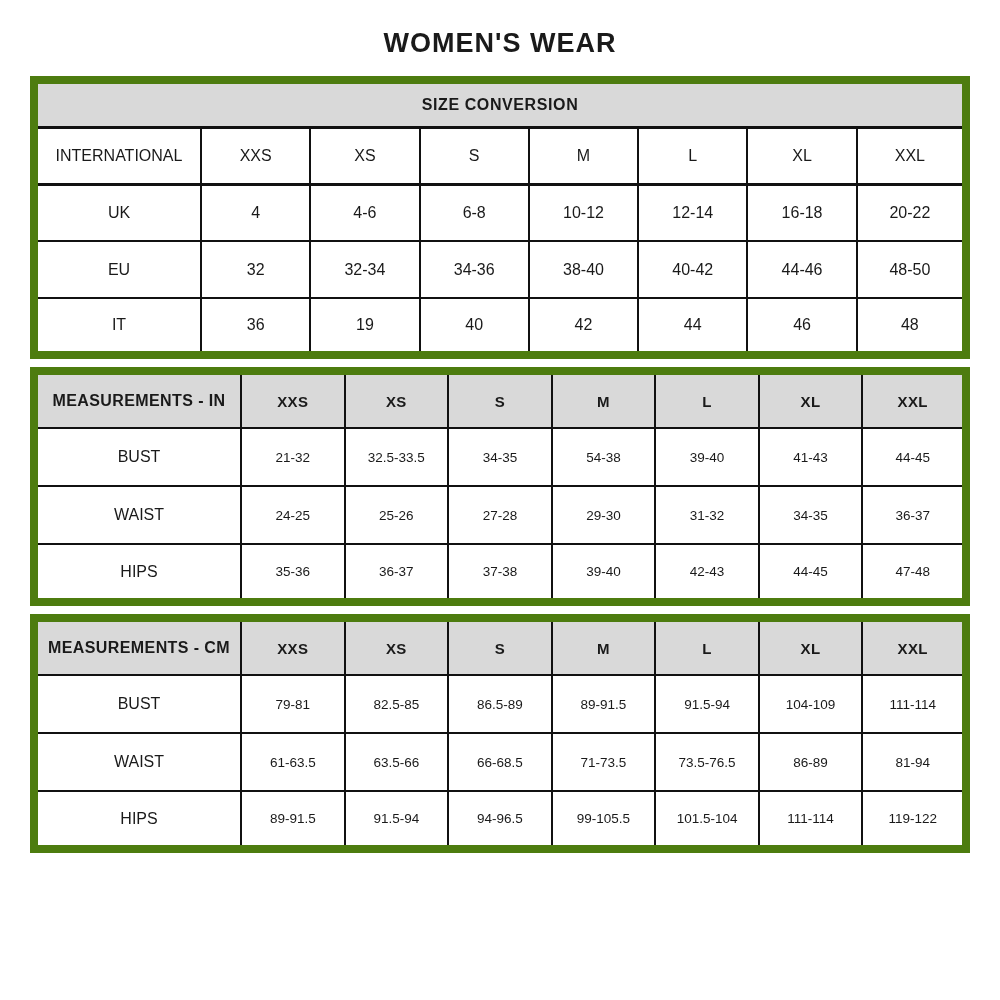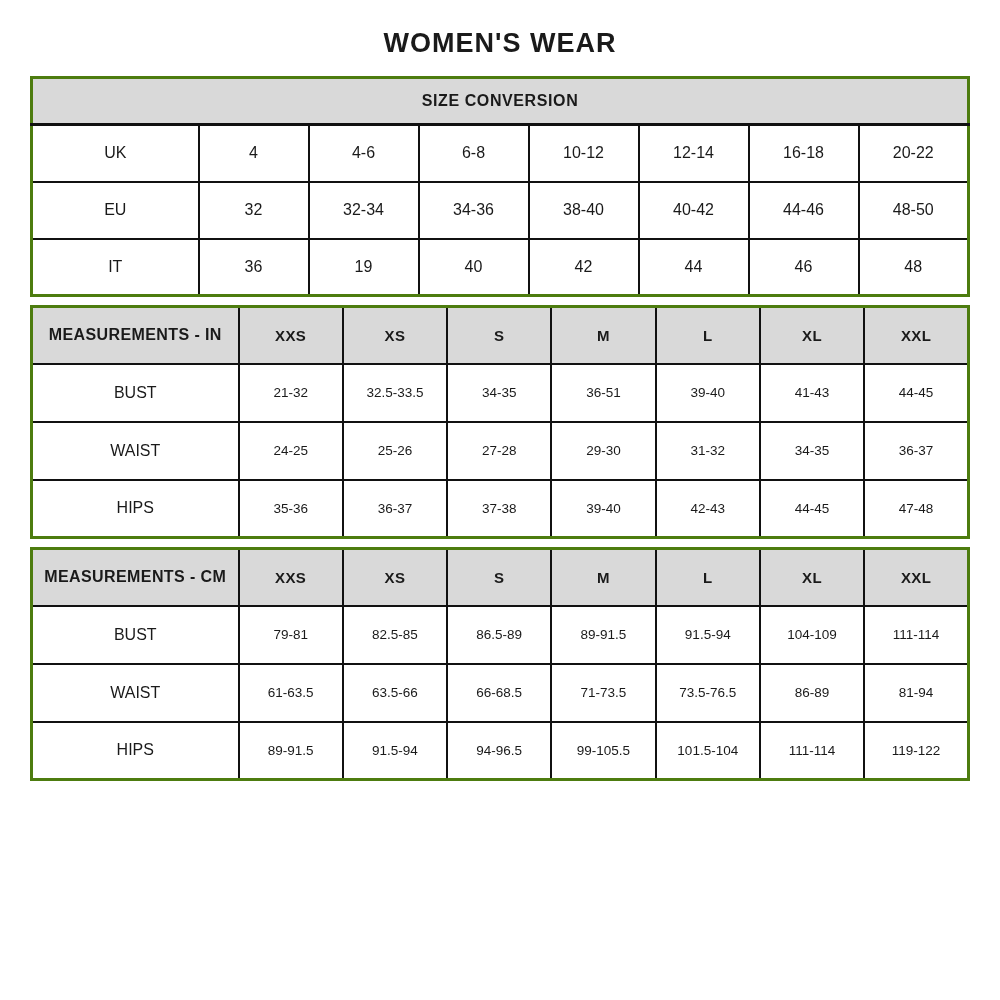--- a/index.html
+++ b/index.html
@@ -16,21 +16,21 @@
     font-size: 27px;
     font-weight: bold;
     letter-spacing: 1px;
     margin: 10px 0 17px 0;
   }
   table.tbl {
     border-collapse: collapse;
     width: 940px;
     table-layout: fixed;
     margin: 0 0 8px 0;
-    border: 3px solid #4d7c0f;
+    border: 8px solid #4d7c0f;
   }
   table.tbl td, table.tbl th {
     border: 2px solid #111111;
     text-align: center;
     vertical-align: middle;
     padding: 0 2px;
     overflow: hidden;
   }
   
   .conv .banner {
@@ -71,20 +71,30 @@
         <col>
         <col>
         <col>
         <col>
         <col>
     </colgroup>
     <thead>
       <tr>
         <th class="banner" colspan="8">SIZE CONVERSION</th>
       </tr>
+      <tr class="cols" id="conv-cols">
+          <td>INTERNATIONAL</td>
+          <td>XXS</td>
+          <td>XS</td>
+          <td>S</td>
+          <td>M</td>
+          <td>L</td>
+          <td>XL</td>
+          <td>XXL</td>
+        </tr>
     </thead>
     <tbody id="conv-body">
         <tr>
           <td>UK</td>
           <td>4</td>
           <td>4-6</td>
           <td>6-8</td>
           <td>10-12</td>
           <td>12-14</td>
           <td>16-18</td>
@@ -135,21 +145,21 @@
           <th>XL</th>
           <th>XXL</th>
         </tr>
     </thead>
     <tbody id="in-body">
         <tr>
           <td class="lead">BUST</td>
           <td>21-32</td>
           <td>32.5-33.5</td>
           <td>34-35</td>
-          <td>36-51</td>
+          <td>54-38</td>
           <td>39-40</td>
           <td>41-43</td>
           <td>44-45</td>
         </tr>
         <tr>
           <td class="lead">WAIST</td>
           <td>24-25</td>
           <td>25-26</td>
           <td>27-28</td>
           <td>29-30</td>

